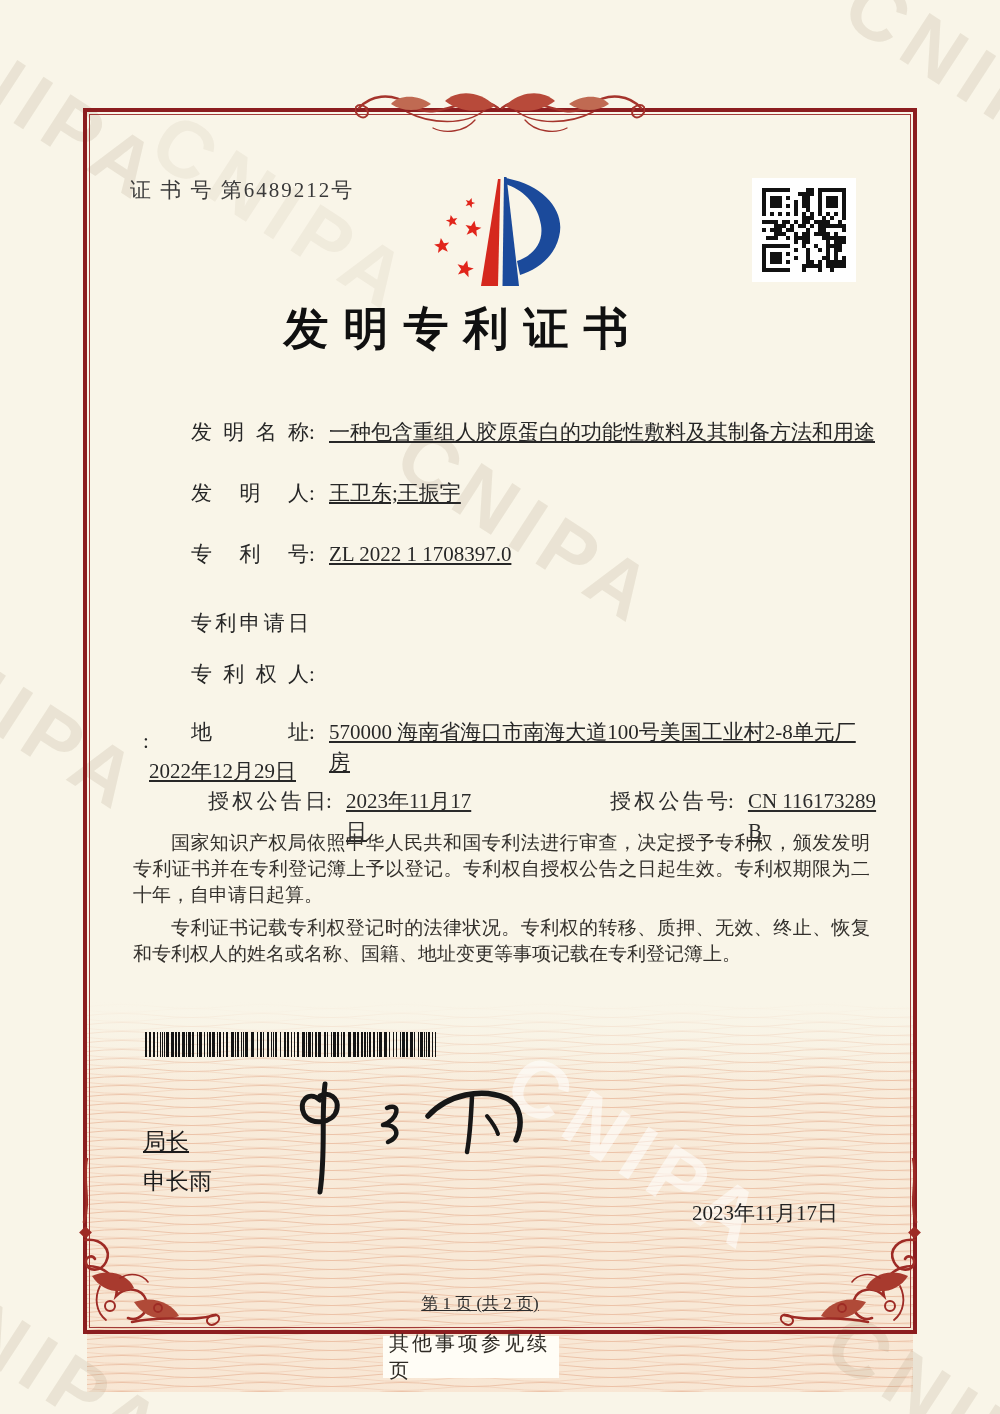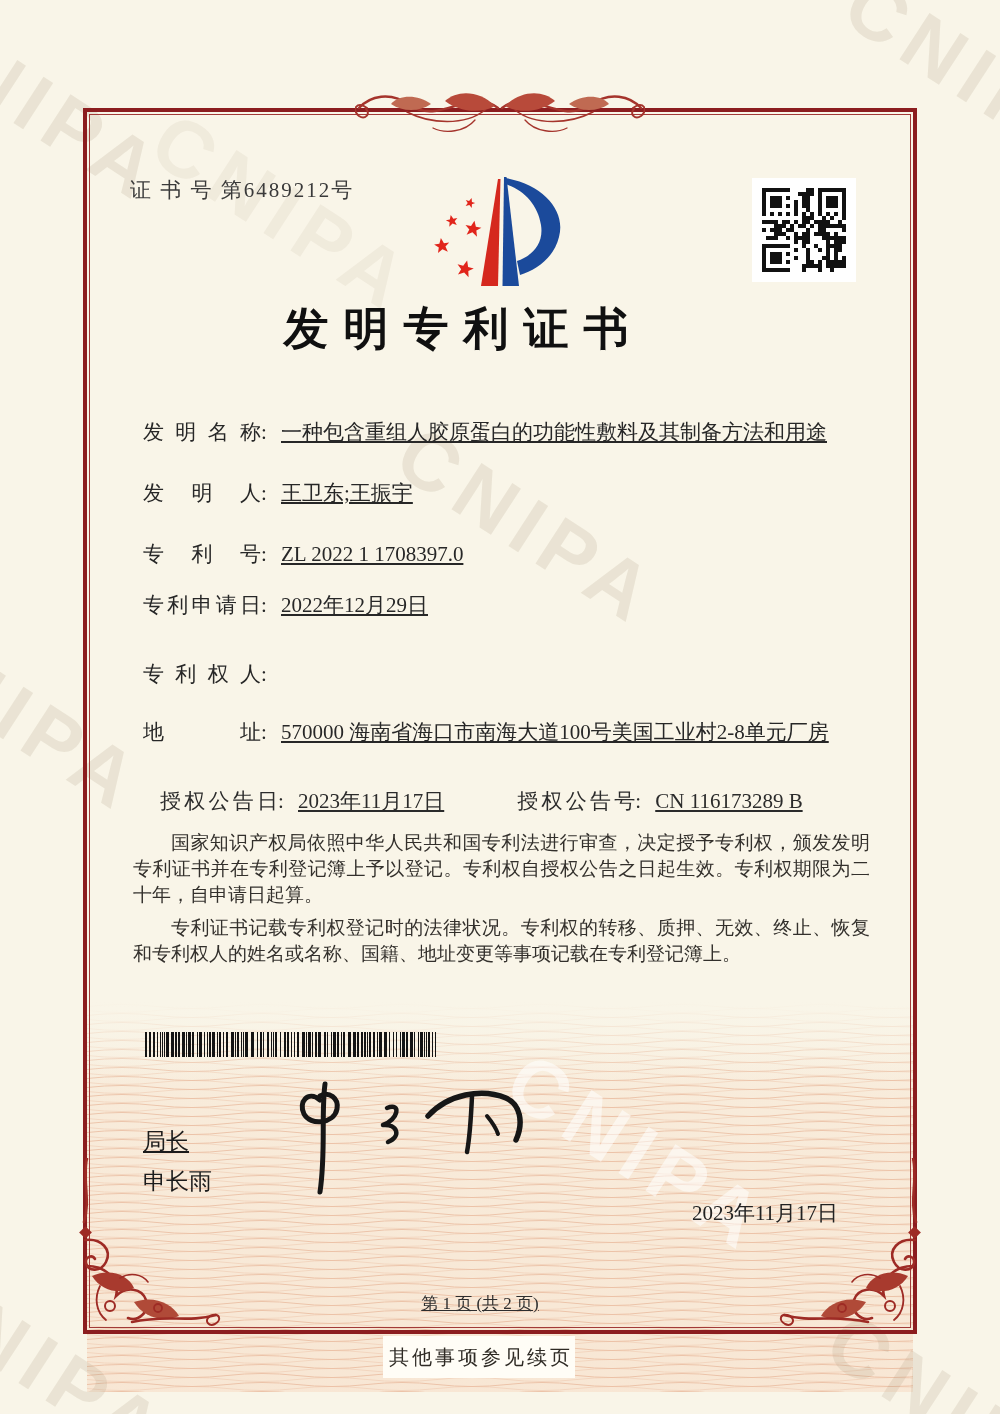--- a/index.html
+++ b/index.html
@@ -40,42 +40,42 @@
   .cert-no{left:130px;top:176px;font-size:21px;letter-spacing:2px;color:#3a3a3a;z-index:4;}
   .logo{left:420px;top:163px;z-index:4;}
   .qr-box{left:752px;top:178px;width:104px;height:104px;background:#ffffff;z-index:4;
     display:flex;align-items:center;justify-content:center;}
   .doc-title{left:0;top:299px;width:912px;text-align:center;z-index:4;
     font-size:45px;font-weight:bold;letter-spacing:15px;color:#101010;text-indent:15px;}
 
   
   .row{left:143px;width:732px;display:flex;align-items:flex-start;z-index:4;
     font-size:21px;line-height:30px;color:#272727;}
-  .flabel{width:118px;flex:0 0 118px;text-align:justify;text-align-last:justify;}
+  .flabel{width:118px;flex:0 0 118px;text-align:justify;text-align-last:justify;margin-left:48px;}
   .fcolon{width:14px;flex:0 0 14px;text-align:left;}
   .fvalue{margin-left:6px;max-width:592px;text-decoration:underline;}
   .row2col{left:160px;width:732px;display:flex;z-index:4;font-size:21px;line-height:30px;}
   .pair{display:flex;align-items:flex-start;}
   .pair.second{margin-left:73px;}
 
   
   .bodyp{left:133px;width:737px;z-index:4;font-size:19px;line-height:26px;
     color:#33302c;text-indent:2em;text-align:justify;
     font-family:Liberation Sans, sans-serif;}
 
   
   .barcode{left:145px;top:1032px;z-index:4;}
   .sig{left:290px;top:1078px;z-index:4;}
   .commissioner{left:143px;top:1126px;z-index:4;font-size:23px;
     font-family:"Liberation Sans","DejaVu Sans",sans-serif;color:#1c1c1c;text-decoration:underline;}
   .commissioner-name{left:143px;top:1166px;z-index:4;font-size:23px;
     font-family:"Liberation Sans","DejaVu Sans",sans-serif;color:#1c1c1c;}
   .issue-date{left:655px;top:1199px;width:220px;text-align:center;z-index:4;font-size:21px;color:#222;}
   .page-ind{left:390px;top:1292px;width:180px;text-align:center;z-index:4;font-size:17px;color:#2e2e2e;text-decoration:underline;}
-  .footer-note-box{left:383px;top:1336px;width:192px;height:42px;background:#fffdf6;z-index:4;
+  .footer-note-box{left:383px;top:1336px;width:176px;height:42px;background:#fffdf6;z-index:4;
     display:flex;align-items:center;}
   .footer-note{font-size:20px;letter-spacing:3px;color:#2e2a24;padding-left:6px;}
 </style>
 </head>
 <body>
 
 <div class="wm" style="left:-65px;top:-15px;">CNIPA</div>
 <div class="wm" style="left:878px;top:-42px;">CNIPA</div>
 <div class="wm" style="left:185px;top:95px;color:rgba(164,150,120,0.10);">CNIPA</div>
 <div class="wm" style="left:430px;top:408px;">CNIPA</div>
@@ -412,21 +412,21 @@
 <div class="abs row" style="top:478px;">
   <span class="flabel">发明人</span>
     <span class="fcolon">:</span>
   <span class="fvalue">王卫东;王振宇</span>
 </div>
 <div class="abs row" style="top:539px;">
   <span class="flabel">专利号</span>
     <span class="fcolon">:</span>
   <span class="fvalue">ZL 2022 1 1708397.0</span>
 </div>
-<div class="abs row" style="top:590px;">
+<div class="abs row" style="top:608px;flex-direction:column;">
   <span class="flabel">专利申请日</span>
     <span class="fcolon">:</span>
   <span class="fvalue">2022年12月29日</span>
 </div>
 <div class="abs row" style="top:659px;">
   <span class="flabel">专利权人</span>
     <span class="fcolon">:</span>
 </div>
 <div class="abs row" style="top:717px;">
   <span class="flabel">地址</span>

